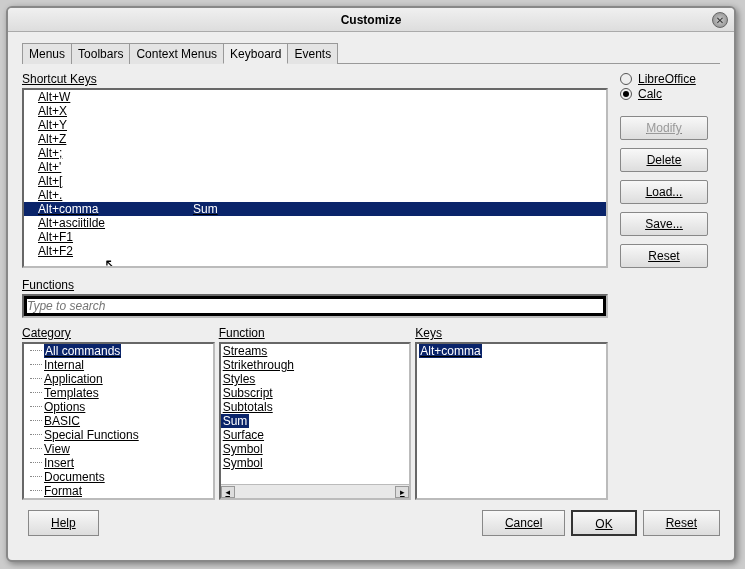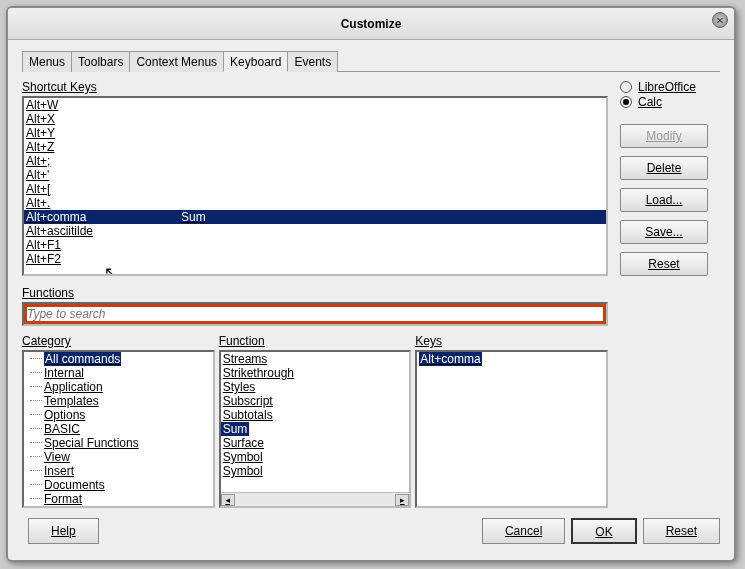--- a/index.html
+++ b/index.html
@@ -1,40 +1,40 @@
 <!DOCTYPE html>
 <html><head>
 <meta charset="utf-8">
 <style>
 * { box-sizing: border-box; margin: 0; padding: 0; font-family: sans-serif; font-size: 12px; }
 body { background: #ccc; width: 745px; height: 569px; position: relative; }
 .window { position: absolute; left: 6px; top: 6px; width: 730px; height: 556px; background: #eee; border: 2px solid #888; border-radius: 6px; box-shadow: 2px 2px 6px rgba(0,0,0,0.4); }
-.titlebar { height: 32px; background: linear-gradient(#f0f0f0,#ddd); border-bottom: 1px solid #aaa; display: flex; align-items: center; justify-content: center; position: relative; border-radius: 4px 4px 0 0; }
+.titlebar { height: 24px; background: linear-gradient(#f0f0f0,#ddd); border-bottom: 1px solid #aaa; display: flex; align-items: center; justify-content: center; position: relative; border-radius: 4px 4px 0 0; }
 .titlebar .title { font-weight: bold; }
 .titlebar .closebtn { position: absolute; right: 6px; top: 4px; width: 16px; height: 16px; background: radial-gradient(circle,#ccc,#888); border-radius: 50%; display:flex; align-items:center; justify-content:center; font-size:10px; color:#333; border:1px solid #666; cursor:pointer;}
 .content { padding: 10px 14px 8px 14px; }
 .tabs { display:flex; border-bottom: 1px solid #999; }
 .tab { padding: 3px 6px 2px 6px; border:1px solid #999; border-bottom:none; margin-right:-1px; background:#e4e4e4; cursor:pointer; position:relative; top:1px; }
 .tab.active { background:#eee; border-bottom:1px solid #eee; font-weight:normal; z-index:2;}
 .panel { padding-top:8px; display:flex;text-decoration:underline; }
 .leftcol { flex:1; }
 .rightcol { width:100px; margin-left:12px; }
 .section-label { font-size:12px; margin-bottom:2px; }
 .shortcut-box { border:2px inset #bbb; background:white; height:180px; overflow-y:scroll; position:relative; }
-.row { display:flex; padding:0 2px; line-height:14px; font-size:12px; cursor:pointer;align-items:center;}
+.row { display:flex; padding:0 14px; line-height:14px; font-size:12px; cursor:pointer;align-items:center;}
 .row .k { width:155px; }
 .row .v { flex:1; }
 .row.sel { background:#0a246a; color:white; }
 .radio-row { display:flex; align-items:center; margin-bottom:1px; cursor:pointer;text-align:right;}
 .radio-row .radio { width:12px;height:12px;border:1px solid #555;border-radius:50%;margin-right:6px;display:flex;align-items:center;justify-content:center;}
 .radio-row .radio .dot{width:6px;height:6px;border-radius:50%;background:#000;}
 .btn { display:block; width:88px; height:24px; background:linear-gradient(#f8f8f8,#ddd); border:1px solid #888; margin-top:8px; text-align:center; line-height:22px; cursor:pointer; border-radius:2px;}
 .btn.disabled { color:#999; }
 .functions-label { margin-top:10px; }
-.search-box { border:2px inset #bbb; background:#c2410c; padding:3px; margin-top:2px; }
+.search-box { border:2px inset #bbb; background:#000000; padding:3px; margin-top:2px; }
 .search-input { width:100%; border:none; outline:none; font-style:italic; color:#888; }
 .cols { display:flex; margin-top:8px; gap:4px; }
 .col { flex:1; display:flex; flex-direction:column; }
 .col-label { margin-bottom:2px; }
 .listbox { flex:1; border:2px inset #bbb; background:white; overflow-y:scroll; height:150px; }
 .listbox.noscroll { overflow-y:hidden; }
 .tree-item { padding:0 2px; line-height:14px; display:flex; align-items:center; cursor:pointer;}
 .tree-item::before { content:""; display:inline-block; width:12px; margin-left:4px; margin-right:2px; border-top:1px dotted #888; height:1px; }
 .tree-item .txt { }
 .tree-item.sel .txt { background:#0a246a; color:white; padding:0 1px;}

